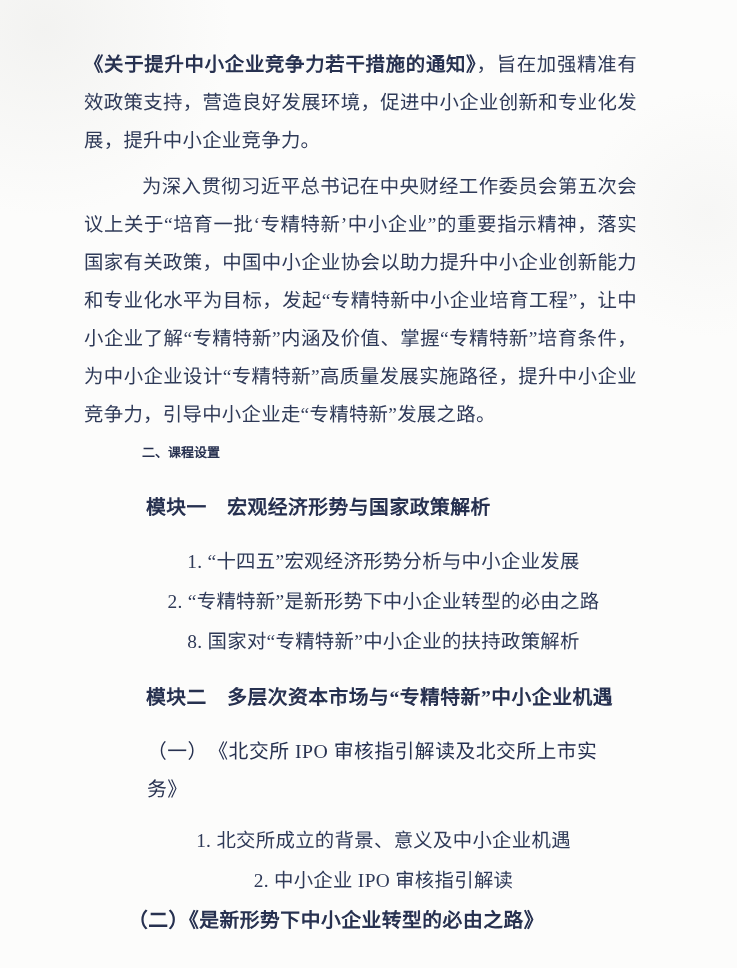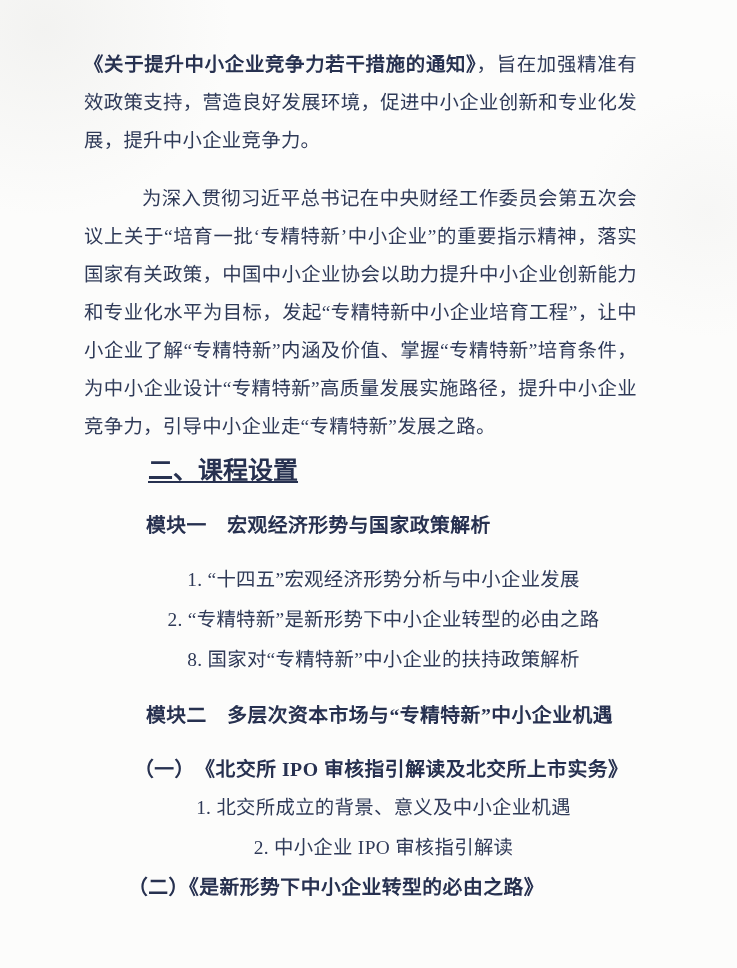--- a/index.html
+++ b/index.html
@@ -28,46 +28,45 @@
     line-height: 38px;
     text-align: justify;
     letter-spacing: 0.3px;
   }
   .body-p .lead-bold {
     font-weight: bold;
     color: #273150;
   }
   .p-indent {
     text-indent: 58px;
-    margin-top: 20px;
+    margin-top: 8px;
   }
   .h-sec {
-    margin: 6px;
+    margin: 0;
     padding-left: 58px;
     line-height: 38px;
-    font-size: 25px;
+    font-size: 13px;
     font-weight: bold;
     color: #273150;
-    text-decoration: underline;
   }
   .h-mod {
     margin: 16px;
     padding-left: 46px;
     line-height: 38px;
     font-size: 19.8px;
     font-weight: bold;
     color: #273150;
     letter-spacing: 0.5px;
   }
   .h-part-1 {
-    margin: 0;
+    margin: 13px;
     padding-left: 50px;
     line-height: 38px;
     font-size: 19.8px;
-    font-weight: bold;
+    font-weight: normal;
     color: #273150;
     letter-spacing: 0.5px;
   }
   .h-part-2 {
     margin: 0;
     padding-left: 44px;
     line-height: 38px;
     font-size: 19.8px;
     font-weight: bold;
     color: #273150;

